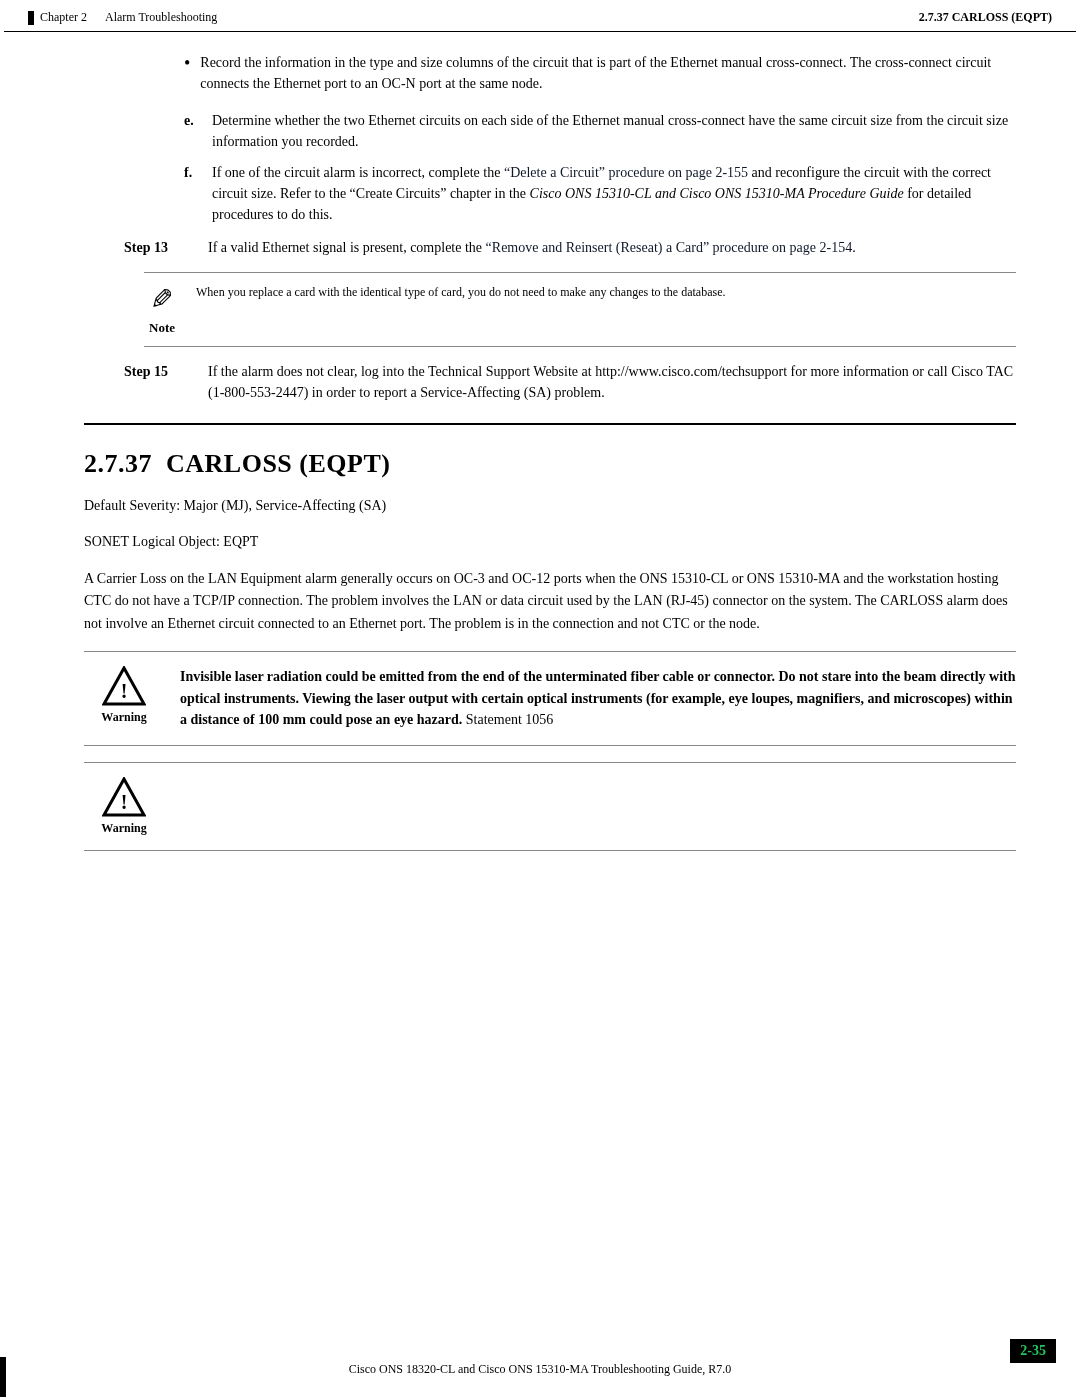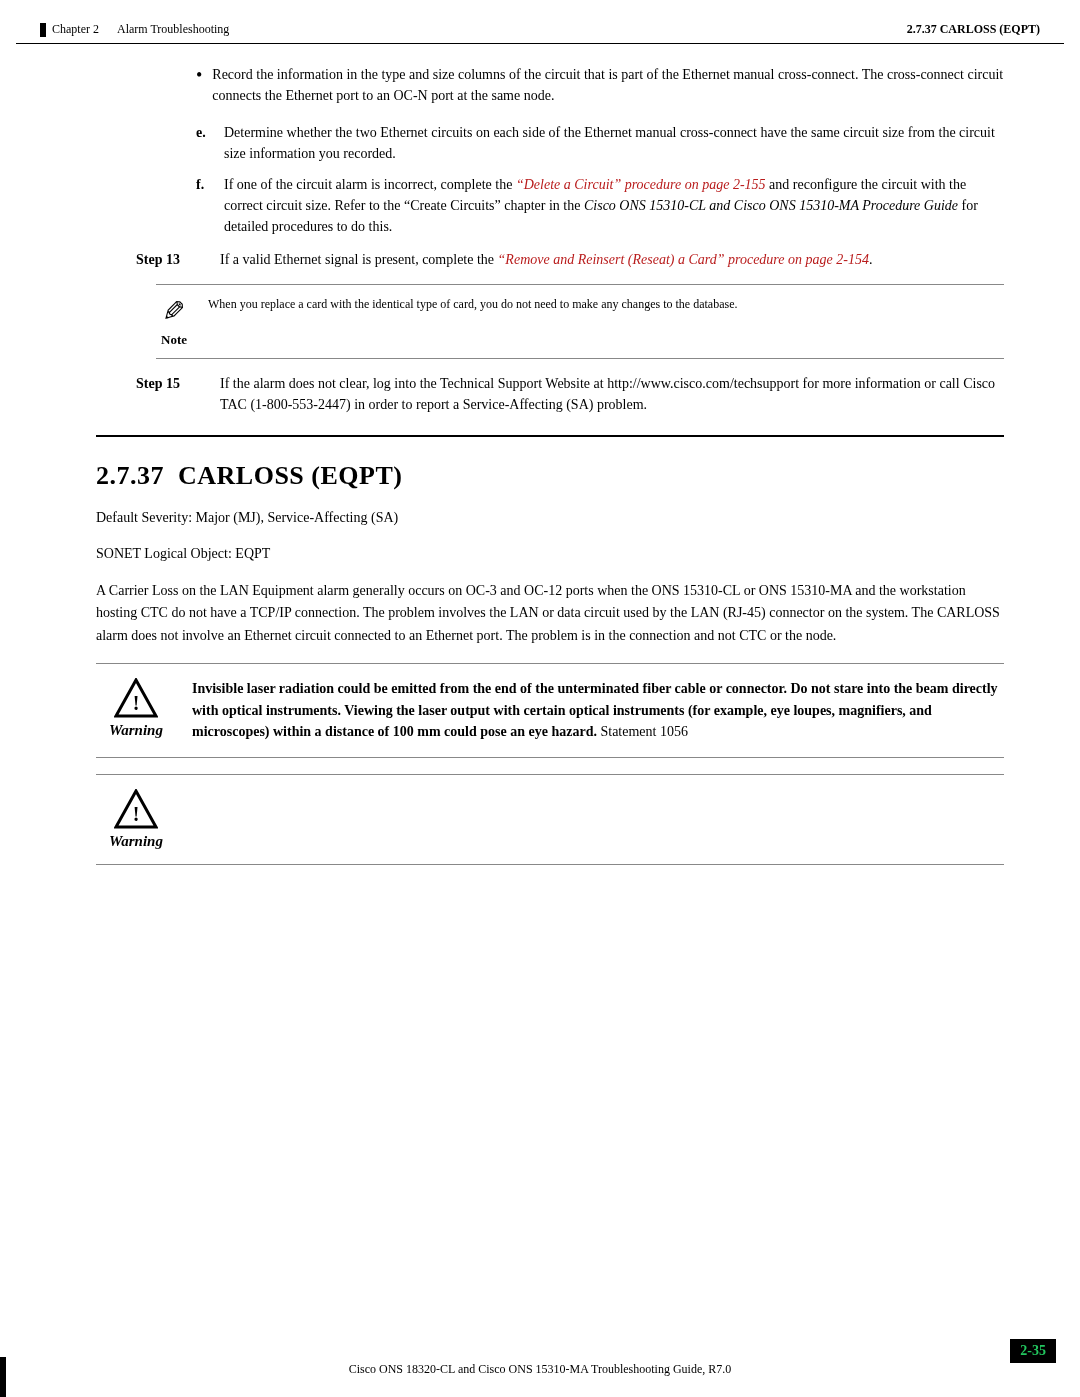--- a/index.html
+++ b/index.html
@@ -9,21 +9,21 @@
       background: #fff;
       color: #000;
       width: 1080px;
       min-height: 1397px;
       position: relative;
     }
 
     .page-wrapper {
       width: 1080px;
       min-height: 1397px;
-      padding: 16px;
+      padding: 4px;
       position: relative;
       background: #fff;
     }
 
     
     .header-bar {
       display: flex;
       justify-content: space-between;
       align-items: center;
       padding: 6px 24px;
@@ -107,23 +107,22 @@
       flex-shrink: 0;
       min-width: 60px;
     }
     .step-body {
       flex: 1;
       line-height: 1.5;
     }
 
     
     .link {
-      color: #b91c1c;
+      color: #0f172a;
       text-decoration: none;
-      font-style: italic;
     }
 
     
     .note-box {
       display: flex;
       align-items: flex-start;
       gap: 16px;
       border-top: 1px solid #888;
       border-bottom: 1px solid #888;
       padding: 10px 0;
@@ -191,22 +190,21 @@
       flex-direction: column;
       align-items: center;
       gap: 4px;
     }
     .warning-triangle {
       width: 44px;
       height: 40px;
     }
     .warning-label {
       font-weight: bold;
-      font-size: 15px;
-      font-style: italic;
+      font-size: 12px;
     }
     .warning-text {
       flex: 1;
       line-height: 1.55;
       font-size: 14px;
     }
     .warning-text strong {
       font-weight: bold;
     }
 

